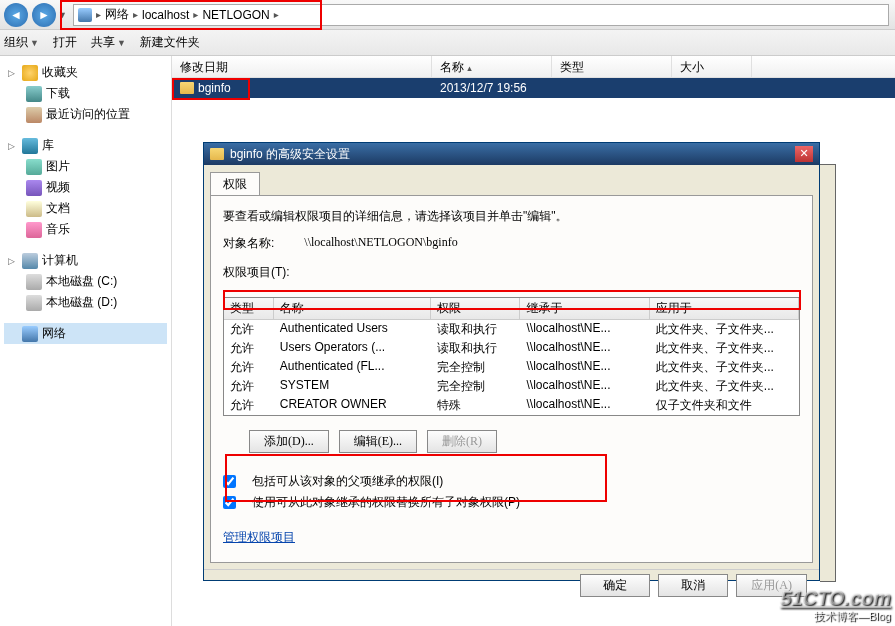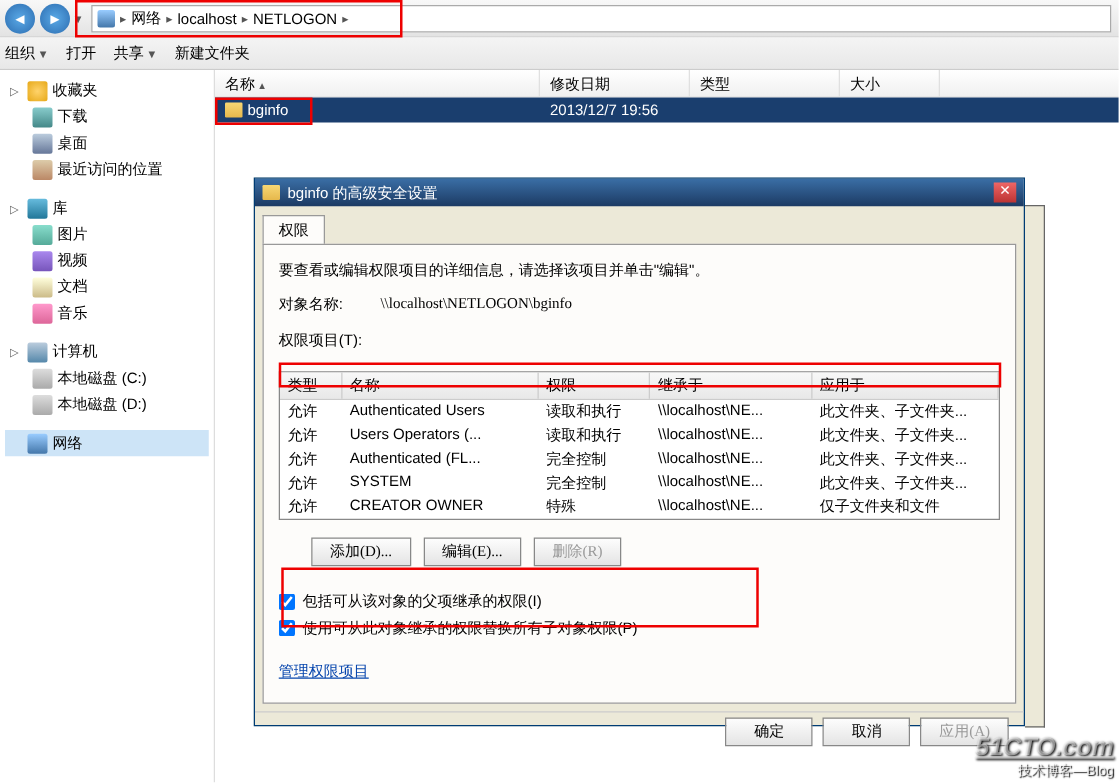--- a/index.html
+++ b/index.html
@@ -79,21 +79,21 @@
 .perm-row { display: flex; font-family: SimSun; }
 .perm-row .pc { padding: 1px 6px; white-space: nowrap; overflow: hidden; }
 .pc1{width:50px;} .pc2{width:158px;} .pc3{width:90px;} .pc4{width:130px;} .pc5{width:150px;}
 .perm-hilite { position: absolute; border: 2px solid #e00; pointer-events: none; }
 
 .btnrow { display: flex; gap: 10px; margin-top: 14px; padding-left: 26px; }
 .wbtn { padding: 2px 14px; border: 1px solid #888; background: linear-gradient(#fdfdfd,#e4e4e4); font-family: SimSun; }
 .wbtn.disabled { color: #999; }
 
 .checks { margin-top: 20px; }
-.chk { display: flex; align-items: center; gap: 6px; margin: 4px 0; font-family: SimSun; }
+.chk { display: flex; align-items: center; gap: 16px; margin: 4px 0; font-family: SimSun; }
 .chk input { margin:0; }
 .red-checks { position: absolute; left: 14px; top: 258px; width: 382px; height: 48px; border: 2px solid #e00; pointer-events:none; }
 
 .linkmanage { color: #0645ad; text-decoration: underline; margin-top: 14px; display: inline-block; }
 
 .dlg-foot { padding: 4px 12px; display: flex; justify-content: flex-end; gap: 8px; border-top: 1px solid #ccc; }
 .dlg-foot .wbtn { min-width: 70px; text-align:center; }
 
 
 .peek { position: absolute; left: 820px; top: 164px; width: 16px; height: 418px; background: #ece9d8; border: 1px solid #666; border-left:none; }
@@ -141,24 +141,20 @@
       <div class="nav-item">
           <span class="tri">▷</span>
           <span class="ico star"></span>
           <span>收藏夹</span>
         </div>
       <div class="nav-item sub">
           <span class="ico dl"></span>
           <span>下载</span>
         </div>
       <div class="nav-item sub">
-          <span class="ico desk"></span>
-          <span>桌面</span>
-        </div>
-      <div class="nav-item sub">
           <span class="ico recent"></span>
           <span>最近访问的位置</span>
         </div>
     </div>
     <div class="nav-group">
       <div class="nav-item">
           <span class="tri">▷</span>
           <span class="ico lib"></span>
           <span>库</span>
         </div>
@@ -198,22 +194,22 @@
       <div class="nav-item sel">
           <span class="tri"></span>
           <span class="ico net"></span>
           <span>网络</span>
         </div>
     </div>
   </div>
 
   <div class="filearea">
     <div class="cols">
+      <div class="col">修改日期</div>
       <div class="col"><span>名称</span> <span class="dd">▴</span></div>
-      <div class="col">修改日期</div>
       <div class="col">类型</div>
       <div class="col">大小</div>
     </div>
     <div class="filerow">
       <div class="cell">
           <span class="folder-ico"></span>
           <span>bginfo</span>
         </div>
       <div class="cell">2013/12/7 19:56</div>
       <div class="cell">文件夹</div>

